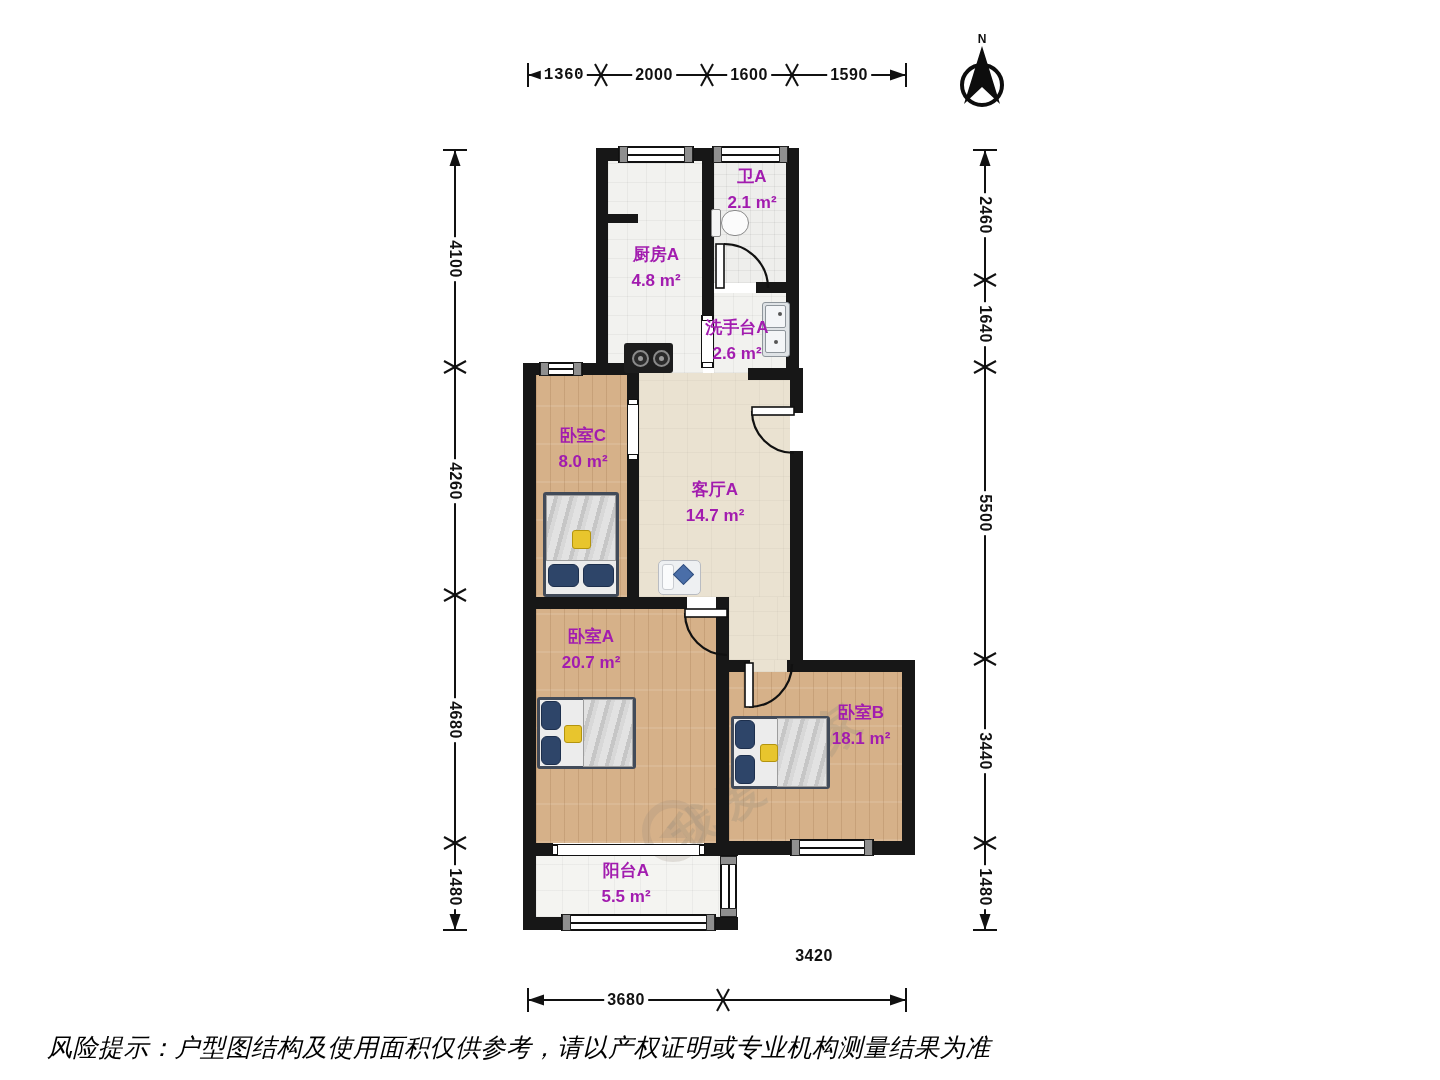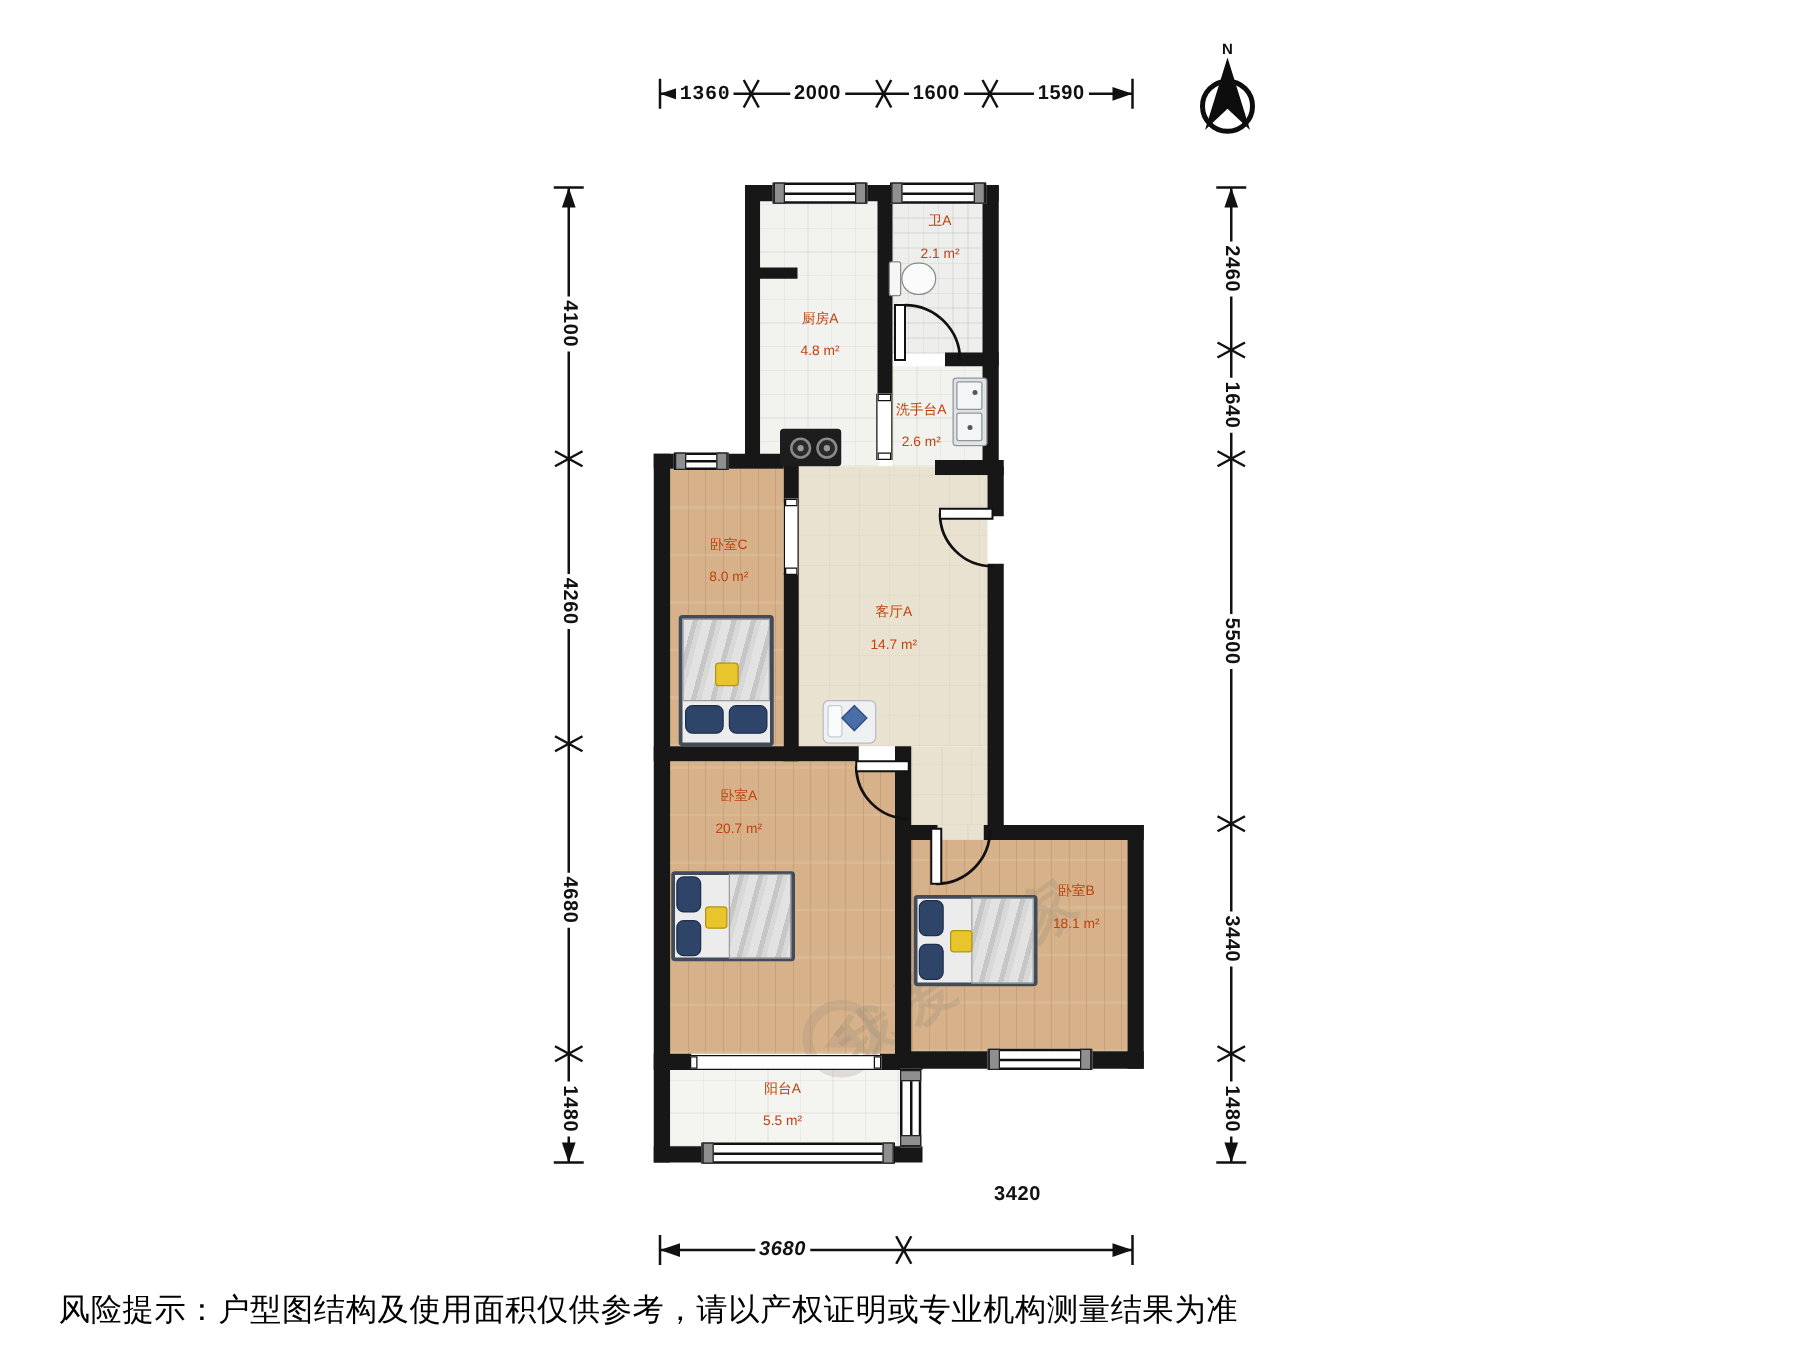--- a/index.html
+++ b/index.html
@@ -31,22 +31,22 @@
   .winV .mid{position:absolute;top:0;bottom:0;left:50%;width:2px;margin-left:-1px;background:#111;}
   .winH .capL{position:absolute;left:-1px;top:-2px;bottom:-2px;width:7px;background:#8f8f8f;border:1px solid #222;}
   .winH .capR{position:absolute;right:-1px;top:-2px;bottom:-2px;width:7px;background:#8f8f8f;border:1px solid #222;}
   .winV .capT{position:absolute;top:-1px;left:-2px;right:-2px;height:7px;background:#8f8f8f;border:1px solid #222;}
   .winV .capB{position:absolute;bottom:-1px;left:-2px;right:-2px;height:7px;background:#8f8f8f;border:1px solid #222;}
   .openV{position:absolute;background:#fff;border-left:1.5px solid #111;border-right:1.5px solid #111;box-sizing:border-box;}
   .openV .jt{position:absolute;left:0;right:0;height:4px;background:#fff;border:1px solid #111;}
   .openH{position:absolute;background:#fff;border-top:1.5px solid #111;border-bottom:1.5px solid #111;box-sizing:border-box;}
   .openH .jd{position:absolute;top:0;bottom:0;width:4px;background:#fff;border:1px solid #111;}
   
-  .rlabel{position:absolute;transform:translate(-50%,-50%);text-align:center;font-size:11px;
-          font-weight:400;line-height:26px;color:#c2410c;white-space:nowrap;}
+  .rlabel{position:absolute;transform:translate(-50%,-50%);text-align:center;font-size:17px;
+          font-weight:700;line-height:26px;color:#a21caf;white-space:nowrap;}
   .dimlabel{position:absolute;transform:translate(-50%,-50%);background:#fff;padding:0 3px;
             font-size:16px;font-weight:700;letter-spacing:.5px;color:#111;white-space:nowrap;}
   .dimlabel.vert{transform:translate(-50%,-50%) rotate(90deg);}
   
   .bed{position:absolute;background:#424b59;border-radius:3px;}
   .bed .pad{position:absolute;background:#ececec;}
   .blanket{position:absolute;background:repeating-linear-gradient(105deg,#e2e2e2 0 7px,#c6c6c6 7px 11px,#d8d8d8 11px 15px);border:1px solid #9d9d9d;box-sizing:border-box;}
   .pillow{position:absolute;background:#2e4569;border:1px solid #1d2f4d;border-radius:6px;box-sizing:border-box;}
   .ytag{position:absolute;background:#e8c52d;border:1px solid #b3940e;border-radius:3px;}
   .stove{position:absolute;background:#1d1d1d;border-radius:3px;}
@@ -318,18 +318,18 @@
   <span class="dimlabel vert" style="left:455px;top:481px;">4260</span>
   <span class="dimlabel vert" style="left:455px;top:720px;">4680</span>
   <span class="dimlabel vert" style="left:455px;top:887px;">1480</span>
 
   <span class="dimlabel vert" style="left:985px;top:215px;">2460</span>
   <span class="dimlabel vert" style="left:985px;top:324px;">1640</span>
   <span class="dimlabel vert" style="left:985px;top:513px;">5500</span>
   <span class="dimlabel vert" style="left:985px;top:751px;">3440</span>
   <span class="dimlabel vert" style="left:985px;top:887px;">1480</span>
 
-  <span class="dimlabel" style="left:626px;top:1000px;font-style:italic;">3680</span>
+  <span class="dimlabel" style="left:626px;top:1000px;">3680</span>
   <span class="dimlabel" style="left:814px;top:956px;">3420</span>
 
-  <div class="disc" style="left:47px;top:1031px;">风险提示：户型图结构及使用面积仅供参考，请以产权证明或专业机构测量结果为准</div>
+  <div class="disc" style="left:47px;top:1031px;font-style:italic;">风险提示：户型图结构及使用面积仅供参考，请以产权证明或专业机构测量结果为准</div>
 
 </div>
 
 </body></html>

